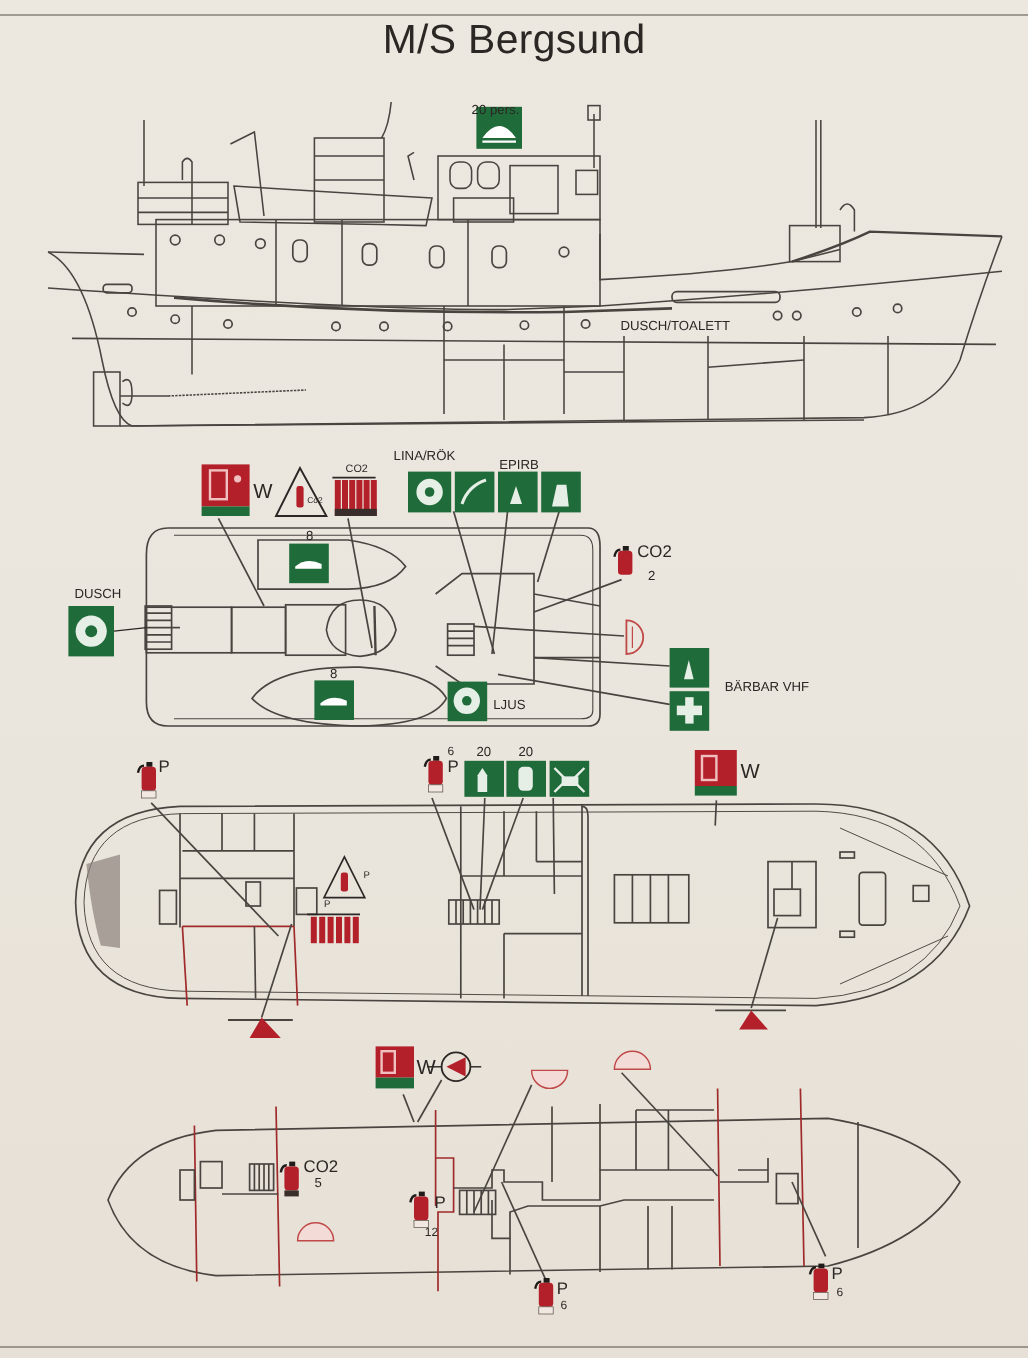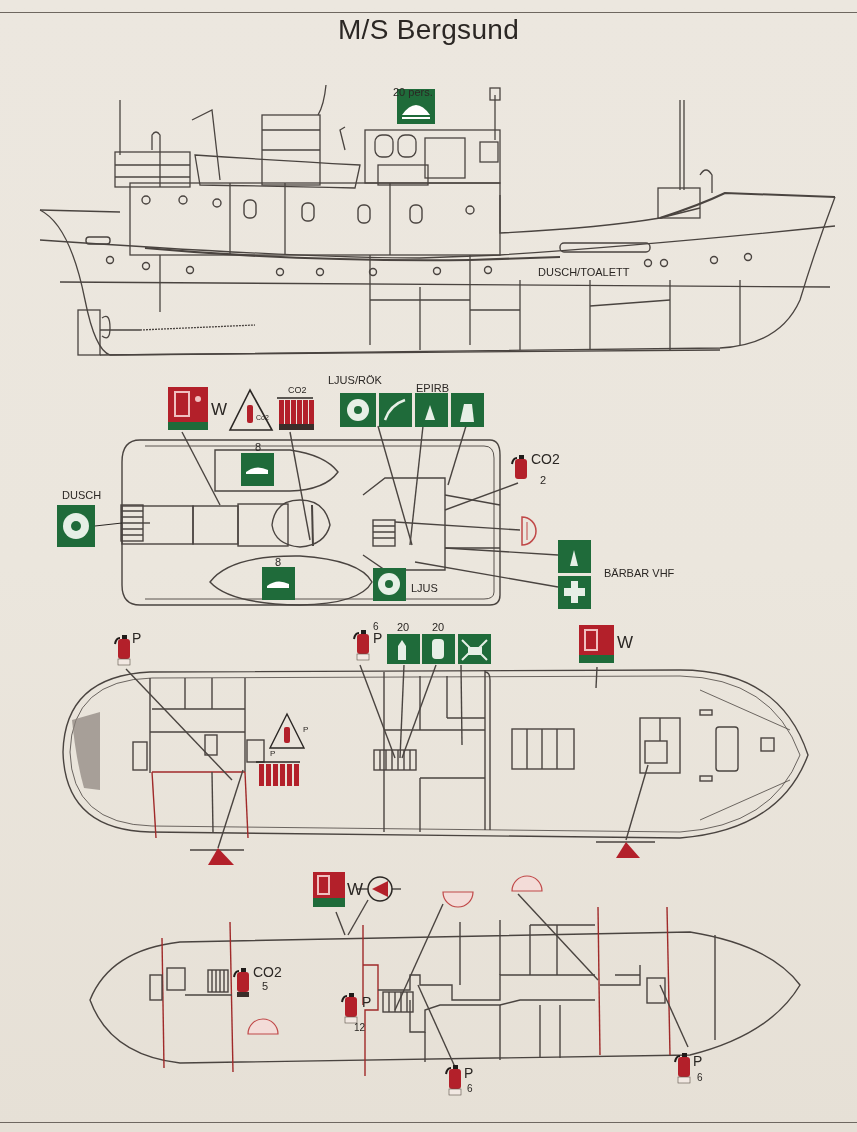--- a/index.html
+++ b/index.html
@@ -1,20 +1,20 @@
 <!DOCTYPE html>
 <html><head>
 <meta charset="utf-8">
 <style>
   html,body{margin:0;padding:0;}
   body{width:857px;height:1132px;background:#e9e4dc;overflow:hidden;position:relative;font-family:"Liberation Sans",sans-serif;color:#2a2522;}
   .sheet{position:absolute;left:0;top:0;width:857px;height:1132px;background:linear-gradient(180deg,#ece7df 0%,#ebe6dd 50%,#e6e0d6 100%);}
   .topline{position:absolute;left:0;top:12px;width:857px;height:1px;background:#6e6760;}
   .botline{position:absolute;left:0;top:1122px;width:857px;height:1px;background:#6e6760;}
-  .title{position:absolute;left:0;width:857px;top:14px;text-align:center;font-size:28px;font-weight:400;color:#2b2724;letter-spacing:0.3px;}
+  .title{position:absolute;left:0;width:857px;top:14px;text-align:center;font-size:34px;font-weight:400;color:#2b2724;letter-spacing:0.3px;}
   .lbl{position:absolute;font-size:11px;color:#2b2724;white-space:nowrap;}
   .lbl.big{font-size:14px;}
   .lbl.w{font-size:17px;}
   svg{position:absolute;left:0;top:0;}
 </style>
 </head>
 <body>
 
 <div class="sheet"></div>
 <div class="topline"></div>
@@ -370,26 +370,26 @@
       </g>
     <rect x="449" y="1089" width="12" height="6" fill="#f1e8e2" stroke="#5a5048" stroke-width="0.6"></rect>
     <g transform="translate(684,1066)">
         <use href="#ext-red"></use>
       </g>
     <rect x="678" y="1077" width="12" height="6" fill="#f1e8e2" stroke="#5a5048" stroke-width="0.6"></rect>
   </g>
 </svg>
 
 <div class="lbl" style="left:393px;top:86px;">20 pers.</div>
-<div class="lbl" style="left:517px;top:266px;margin-left:21px;">DUSCH/TOALETT</div>
+<div class="lbl" style="left:517px;top:266px;">DUSCH/TOALETT</div>
 
 <div class="lbl w" style="left:211px;top:400px;">W</div>
 <div class="lbl" style="left:256px;top:414px;font-size:7px;">Co2</div>
 <div class="lbl" style="left:288px;top:385px;font-size:9px;">CO2</div>
-<div class="lbl" style="left:328px;top:374px;">LJUS/RÖK</div>
+<div class="lbl" style="left:328px;top:374px;">LINA/RÖK</div>
 <div class="lbl" style="left:416px;top:382px;">EPIRB</div>
 <div class="lbl" style="left:255px;top:441px;">8</div>
 <div class="lbl" style="left:275px;top:556px;">8</div>
 <div class="lbl" style="left:62px;top:489px;">DUSCH</div>
 <div class="lbl" style="left:411px;top:582px;">LJUS</div>
 <div class="lbl big" style="left:531px;top:451px;">CO2</div>
 <div class="lbl" style="left:540px;top:474px;">2</div>
 <div class="lbl" style="left:604px;top:551px;margin-top:16px;">BÄRBAR VHF</div>
 
 <div class="lbl big" style="left:132px;top:630px;">P</div>

